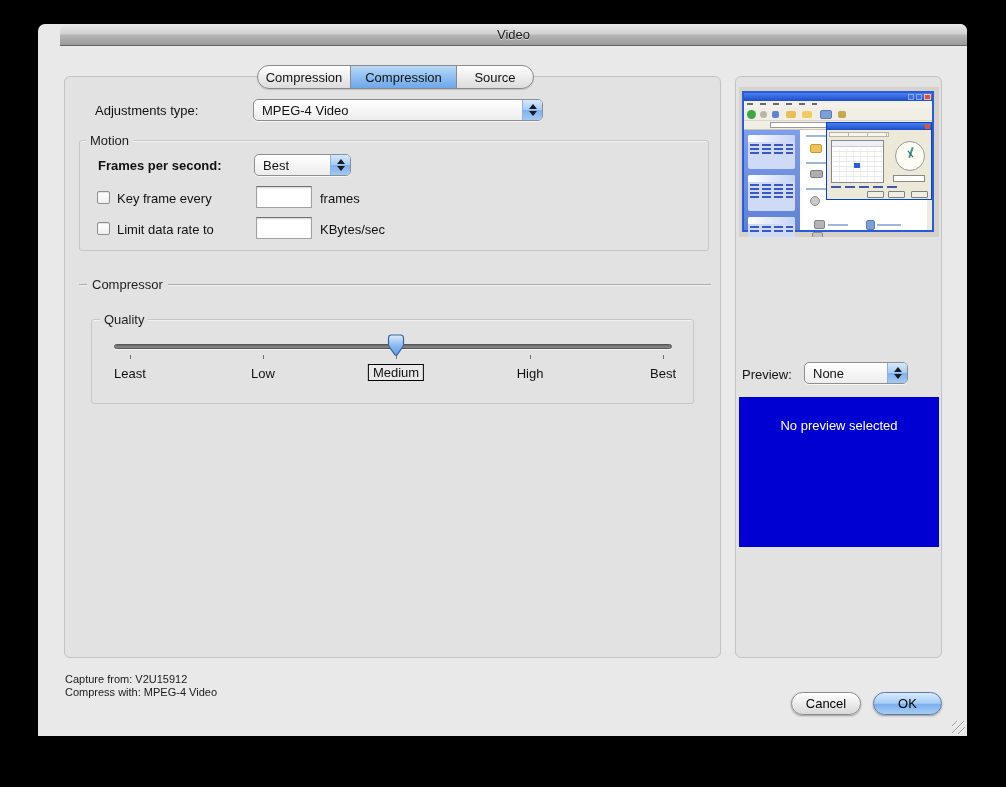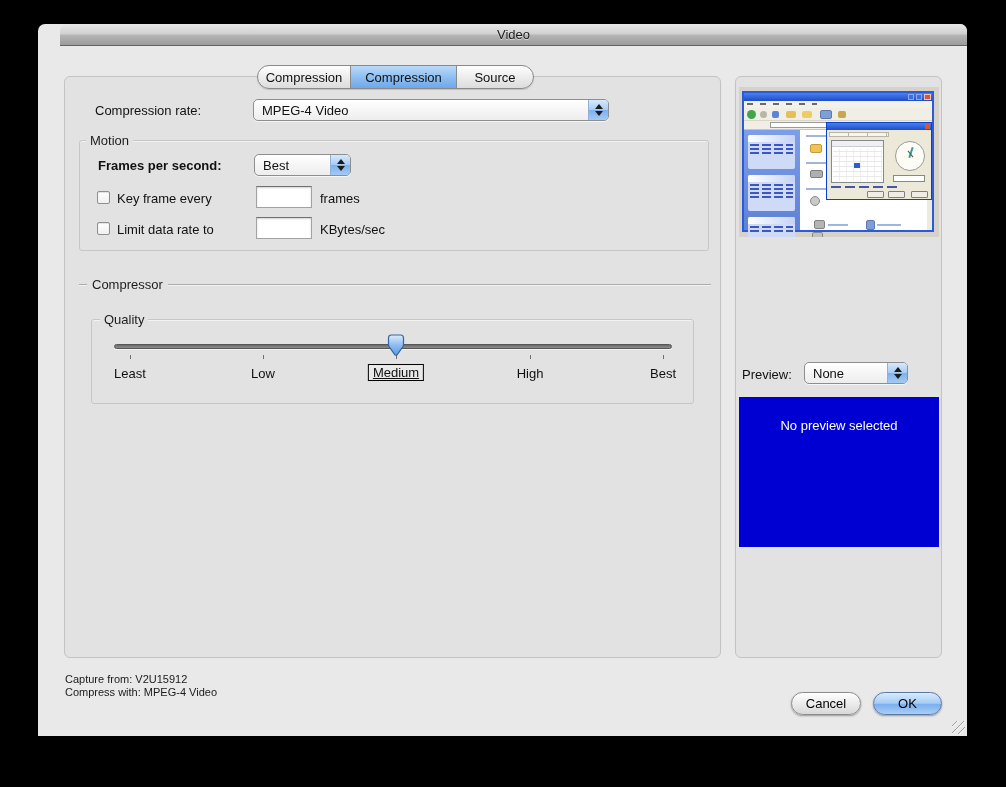--- a/index.html
+++ b/index.html
@@ -61,21 +61,21 @@
   .sep-row .line { border-top:1px solid #ACACAC; box-shadow:0 1px 0 #F2F2F2; height:0; }
   .sep-row .stub { width:8px; }
   .sep-row .fill { flex:1; }
   .sep-row .sep-label { font-size:13px; padding:0 5px; color:#1d1d1d; }
 
   
   .track { position:absolute; height:5px; border-radius:3px; border:1px solid #565656;
            background:linear-gradient(#6A6A6A,#8E8E8E); box-shadow:0 1px 0 rgba(255,255,255,.6); }
   .tick { position:absolute; width:1px; height:4px; background:#6F6F6F; }
   .tick-label { position:absolute; transform:translateX(-50%); font-size:13px; white-space:nowrap; }
-  .tick-label.boxed { border:1px solid #000; padding:0 4px; background:rgba(255,255,255,.25);text-decoration:underline; }
+  .tick-label.boxed { border:1px solid #000; padding:0 4px; background:rgba(255,255,255,.25); }
   .sl-thumb { position:absolute; }
 
   
   .thumb { position:absolute; left:3px; top:10px; width:200px; height:150px; background:#D6D2CA; overflow:hidden; }
   .bluebox { position:absolute; left:3px; top:320px; width:200px; height:150px; background:#0000D2; }
   .bluebox div { margin-top:21px; text-align:center; color:#FFF; font-size:13px; }
 
   
   .foot { position:absolute; left:27px; font-size:11px; line-height:13px; color:#1a1a1a; }
   .btn { position:absolute; top:668px; height:23px; border-radius:12px; font:13px "Liberation Sans", sans-serif;
@@ -148,22 +148,22 @@
       <div class="tab selected" style="width:106px">
           <span>Compression</span>
         </div>
       <div class="tab" style="width:76px">
           <span>Source</span>
         </div>
     </div>
 
     <div class="panel panel-left">
 
-      <span class="lbl" style="left:30px; top:26px;">Compression rate:</span>
-      <div class="popup" style="left:188px; top:22px; width:356px;">
+      <span class="lbl" style="left:30px; top:26px;">Adjustments type:</span>
+      <div class="popup" style="left:188px; top:22px; width:290px;">
         <span class="popup-label">MPEG-4 Video</span>
         <span class="popup-cap">
             <i class="arr-up"></i>
             <i class="arr-down"></i>
           </span>
       </div>
 
       <div class="groupbox" style="left:14px; top:63px; width:630px; height:111px;">
         <span class="legend" style="left:6px;">Motion</span>
 

